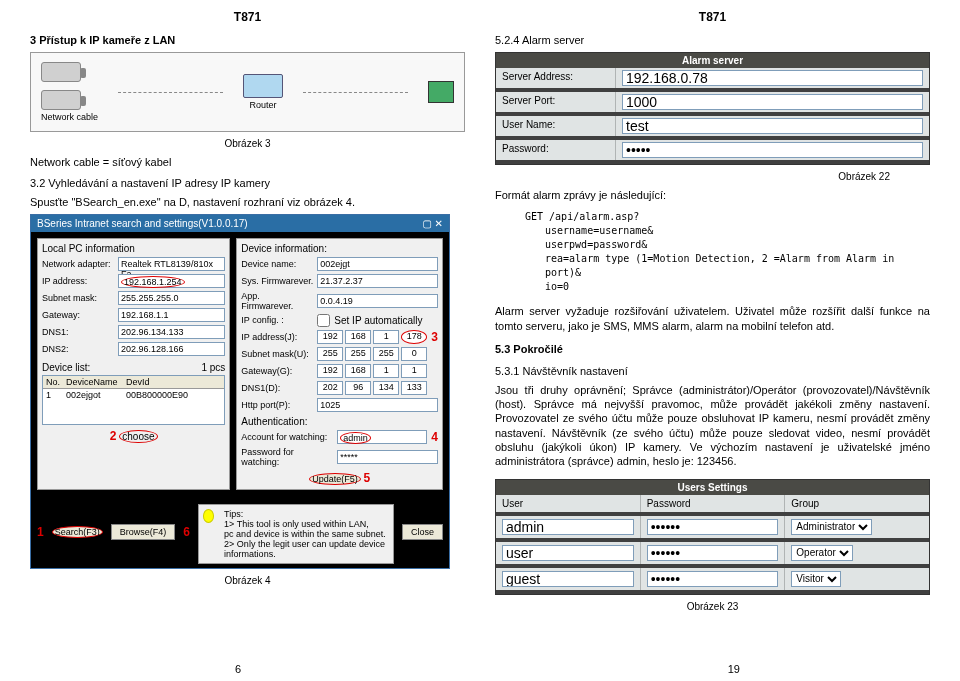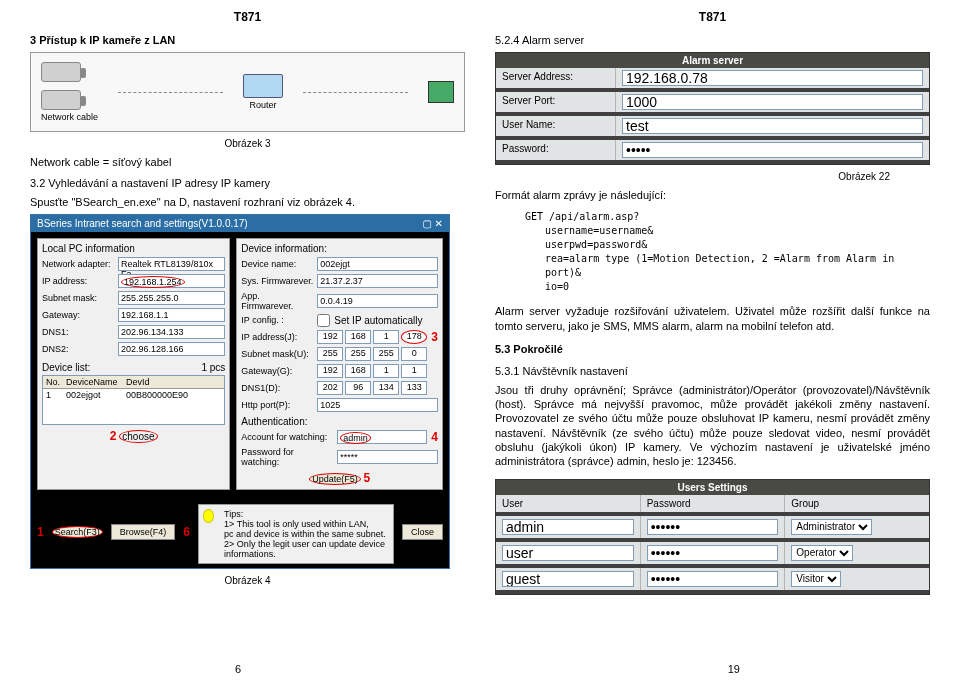--- a/index.html
+++ b/index.html
@@ -372,17 +372,18 @@
             </div>
           <div class="df-cell">
               <input class="df-inp" value="••••••" style="">
             </div>
           <div class="df-cell">
               <select class="df-sel"><option>Visitor</option></select>
             </div>
         </div>
       </div>
     </div>
+    <div class="caption">Obrázek 23</div>
   </div>
 </div>
 
 <div class="pagenum pn-left">6</div>
 <div class="pagenum pn-right">19</div>
 
 </body></html>

